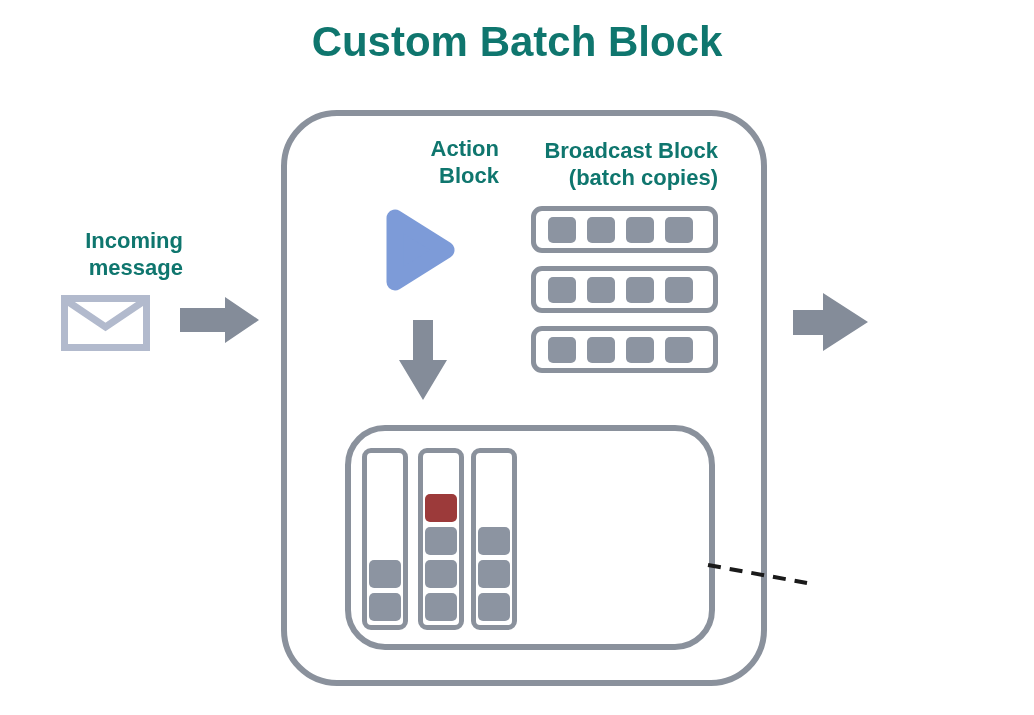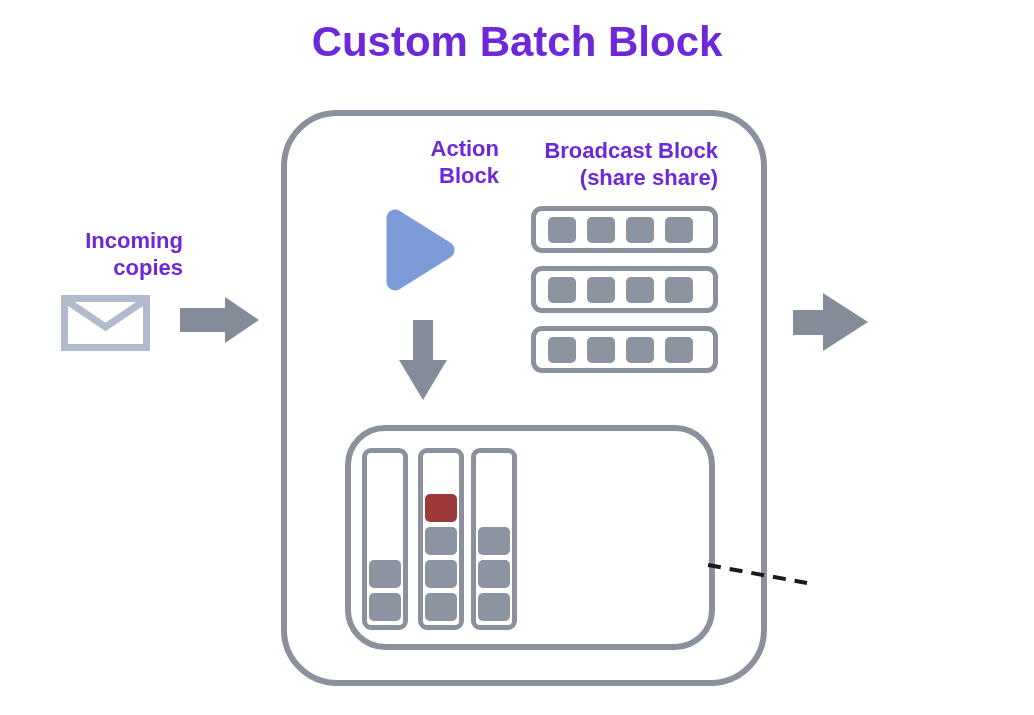--- a/index.html
+++ b/index.html
@@ -1,18 +1,18 @@
 <!DOCTYPE html>
 <html style="--line: #8a919c; --cell: #8c94a1; --red: #9c3a3a; --blue: #7d9bd8; --envelope: #b2bacd; --arrow: #848c99; --dash: #1a1a1a;"><head>
 <meta charset="utf-8">
 <style>
   html,body{margin:0;padding:0;background:#ffffff;}
   .canvas{
     position:relative;width:876px;height:715px;background:#ffffff;overflow:hidden;
-    font-family:"Liberation Sans", sans-serif;color:#6d28d9;
+    font-family:"Liberation Sans", sans-serif;color:#0f766e;
   }
   .abs{position:absolute;}
   .page-title{
     top:18px;left:0;width:1034px;text-align:center;
     font-size:42px;font-weight:bold;letter-spacing:0px;
   }
   .lbl{
     font-size:22px;font-weight:bold;line-height:1.22;text-align:right;
     white-space:pre-line;
   }
@@ -45,37 +45,37 @@
 </head>
 <body>
 
 <div class="canvas">
 
   <div class="abs page-title">Custom Batch Block</div>
 
   <div class="abs outer-container"></div>
 
   <div class="abs lbl" style="left:28px;top:228px;width:155px;">Incoming
-copies</div>
+message</div>
   <svg class="abs" style="left:58px;top:290px;" width="95" height="65" viewBox="0 0 95 65">
     <rect x="6.5" y="8.5" width="82" height="49" fill="#ffffff" style="stroke:var(--envelope)" stroke-width="7"></rect>
     <path d="M 9 11 L 47.5 37 L 86 11" fill="none" style="stroke:var(--envelope)" stroke-width="7"></path>
   </svg>
   <svg class="abs" style="left:178px;top:292px;" width="85" height="56" viewBox="0 0 85 56">
     <polygon points="2,16 47,16 47,5 81,28 47,51 47,40 2,40" style="fill:var(--arrow)"></polygon>
   </svg>
 
   <div class="abs lbl" style="left:349px;top:136px;width:150px;">Action
 Block</div>
   <svg class="abs" style="left:380px;top:200px;" width="85" height="100" viewBox="0 0 85 100">
     <path d="M 15 18 L 15 82 L 66 50 Z" style="fill:var(--blue);stroke:var(--blue)" stroke-width="17" stroke-linejoin="round"></path>
   </svg>
 
   <div class="abs lbl" style="left:518px;top:138px;width:200px;">Broadcast Block
-(share share)</div>
+(batch copies)</div>
   <div>
       <div class="b-row abs" style="top: 206px;">
         <div class="b-cell"></div>
         <div class="b-cell"></div>
         <div class="b-cell"></div>
         <div class="b-cell"></div>
       </div>
       <div class="b-row abs" style="top: 266px;">
         <div class="b-cell"></div>
         <div class="b-cell"></div>

